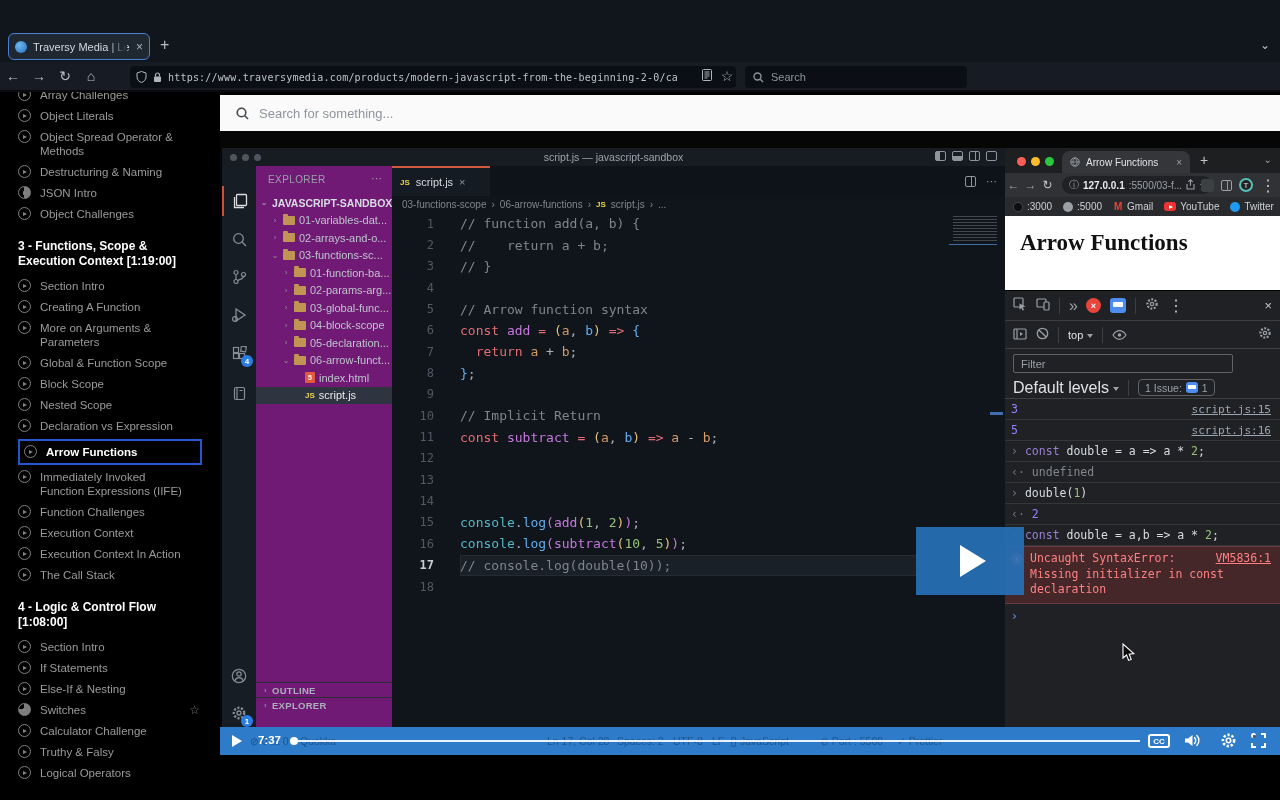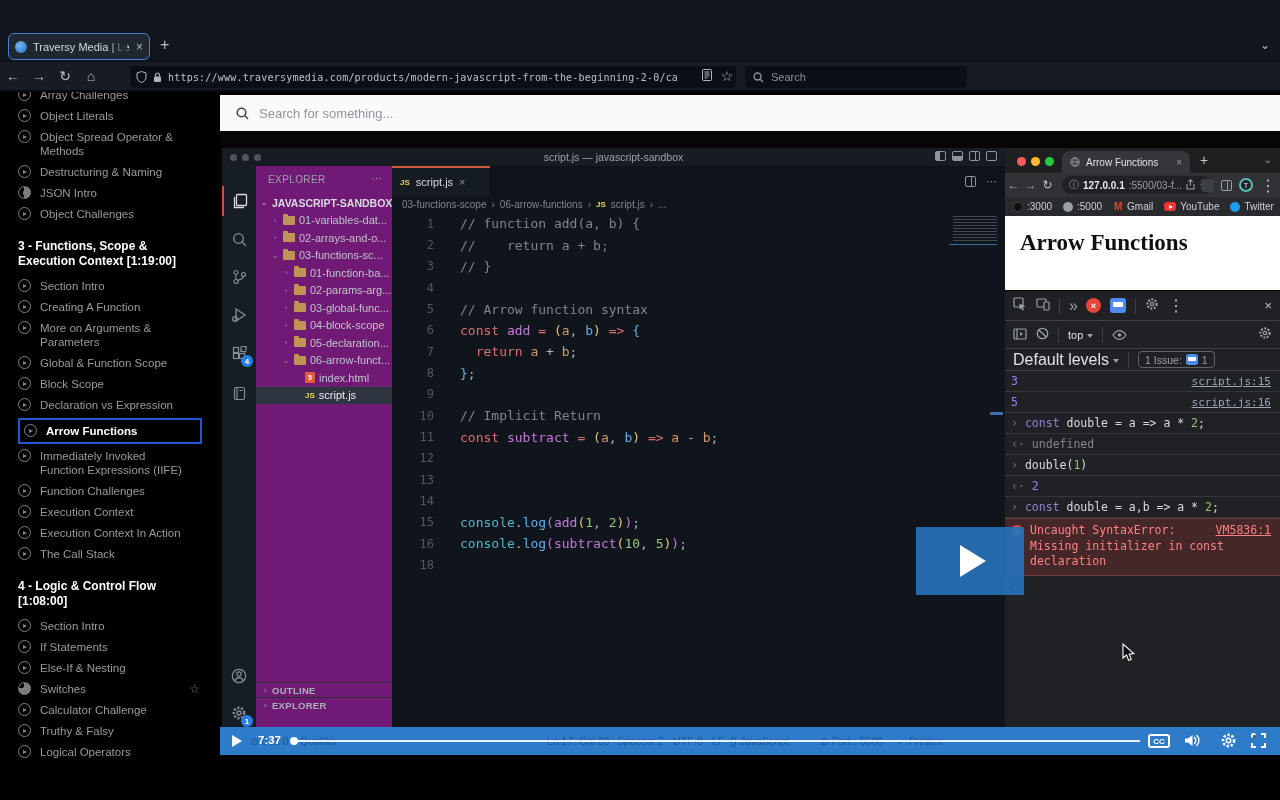--- a/index.html
+++ b/index.html
@@ -378,20 +378,26 @@
         <div class="sb-item">
           <span class="pl-icon">
             <span class="tri"></span>
           </span>
           <span>Block Scope</span>
         </div>
         <div class="sb-item">
           <span class="pl-icon">
             <span class="tri"></span>
           </span>
+          <span>Nested Scope</span>
+        </div>
+        <div class="sb-item">
+          <span class="pl-icon">
+            <span class="tri"></span>
+          </span>
           <span>Declaration vs Expression</span>
         </div>
         <div class="sb-item active">
           <span class="pl-icon">
             <span class="tri"></span>
           </span>
           <span>Arrow Functions</span>
         </div>
         <div class="sb-item">
           <span class="pl-icon">
@@ -704,20 +710,24 @@
               <span class="ln">14</span>
               <span class="ct"></span>
             </div>
             <div class="cl">
               <span class="ln">15</span>
               <span class="ct"><span class="t-x">console</span><span class="t-w">.</span><span class="t-b">log</span><span class="t-f">(</span><span class="t-f">add</span><span class="t-y">(</span><span class="t-g">1</span><span class="t-w">, </span><span class="t-g">2</span><span class="t-y">)</span><span class="t-f">)</span><span class="t-w">;</span></span>
             </div>
             <div class="cl">
               <span class="ln">16</span>
               <span class="ct"><span class="t-x">console</span><span class="t-w">.</span><span class="t-b">log</span><span class="t-f">(</span><span class="t-f">subtract</span><span class="t-y">(</span><span class="t-g">10</span><span class="t-w">, </span><span class="t-g">5</span><span class="t-y">)</span><span class="t-f">)</span><span class="t-w">;</span></span>
+            </div>
+            <div class="cl cur">
+              <span class="ln">17</span>
+              <span class="ct"><span class="t-c">// console.log(double(10));</span></span>
             </div>
             <div class="cl">
               <span class="ln">18</span>
               <span class="ct"></span>
             </div>
           </div>
         <div id="vs-minimap"></div>
         <div id="vs-minimap-line"></div>
         <div id="vs-scrolldeco"></div>
       </div>
@@ -841,20 +851,23 @@
                 <path d="M1 5c2-3 4.5-4.3 6.5-4.3S12 2 14 5c-2 3-4.5 4.3-6.5 4.3S3 8 1 5z" fill="none" stroke="#9aa0a6" stroke-width="1.2"></path>
                 <circle cx="7.5" cy="5" r="1.8" fill="#9aa0a6"></circle>
               </svg>
           </span>
           <span class="gear-right">
             <svg width="14" height="14" viewBox="0 0 14 14">
                 <circle cx="7" cy="7" r="4.6" fill="none" stroke="#9aa0a6" stroke-width="2.2" stroke-dasharray="1.9 1.5"></circle>
                 <circle cx="7" cy="7" r="1.7" fill="none" stroke="#9aa0a6" stroke-width="1.2"></circle>
               </svg>
           </span>
+        </div>
+        <div id="dt-filter">
+          <span>Filter</span>
         </div>
         <div id="dt-levels">
           <span class="lab">
             <span>Default levels</span>
             <span class="chev-dn"></span>
           </span>
           <span class="dtsep"></span>
           <span id="dt-issue">
             <span>1 Issue:</span>
             <span class="dt-chat"></span>

